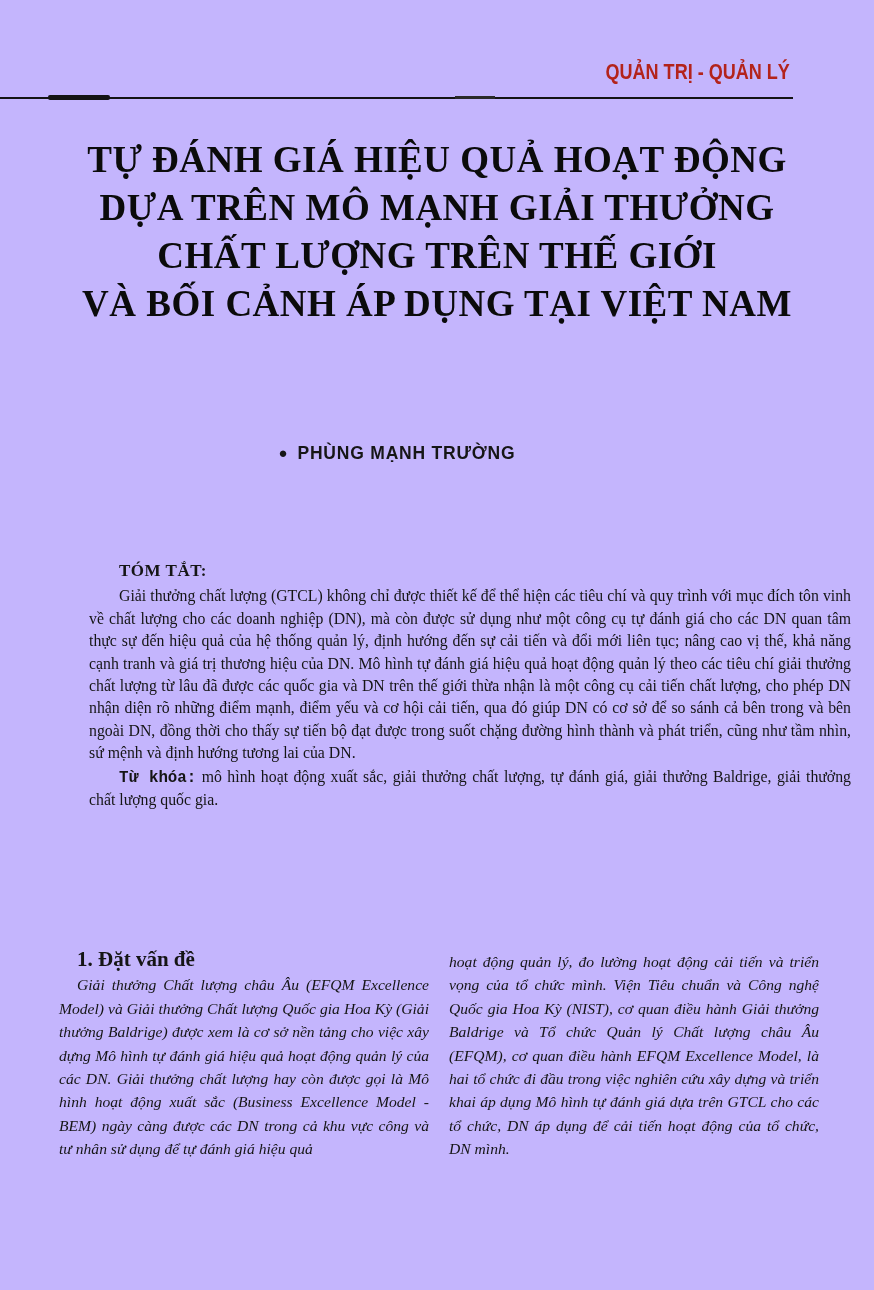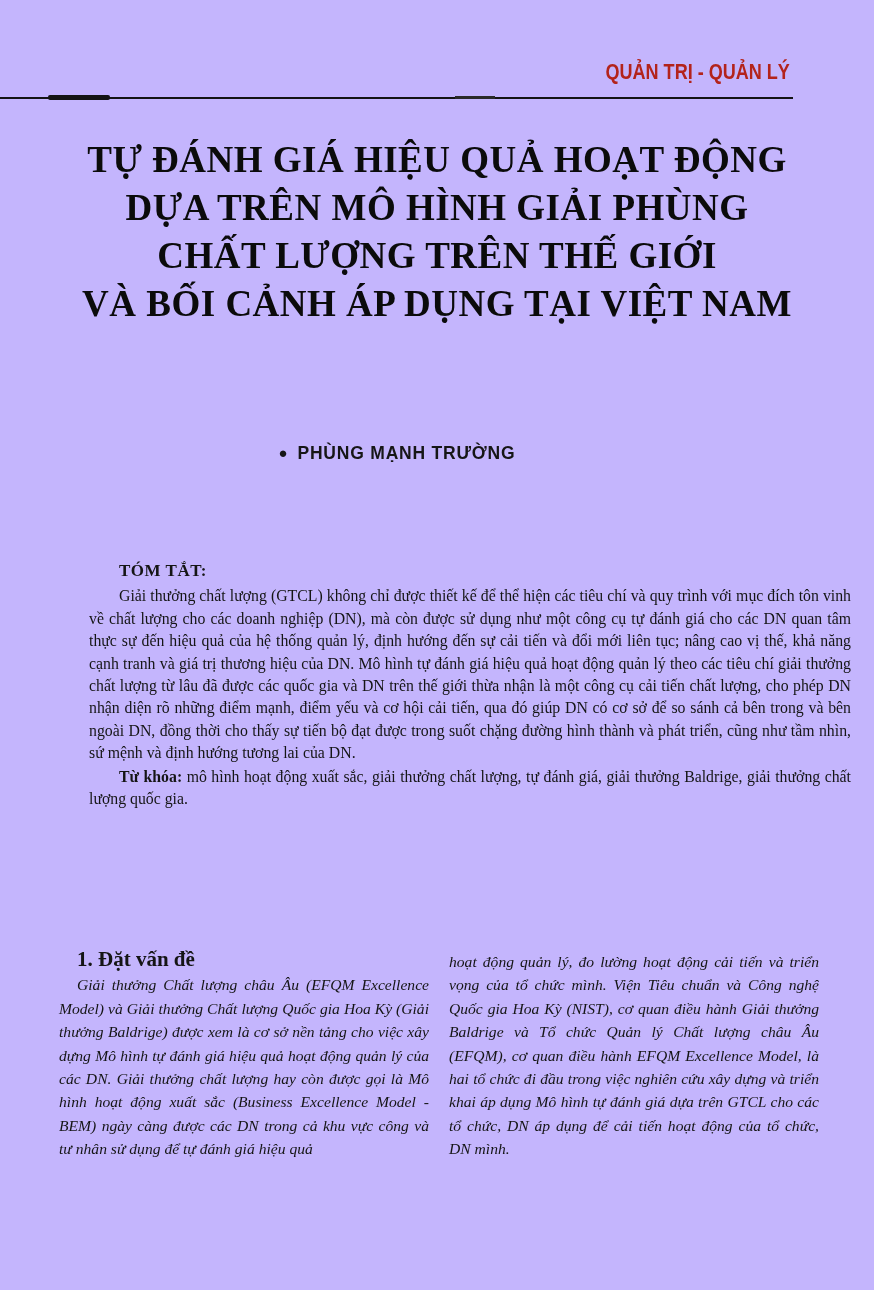--- a/index.html
+++ b/index.html
@@ -83,21 +83,21 @@
   .abs-body{
     margin:0;
     text-align:justify;
     text-indent:30px;
   }
   .abs-keywords{
     margin:1px 0 0 0;
     text-align:justify;
     text-indent:30px;
   }
-  .kw-label{font-weight:bold;}
+  .kw-label{font-weight:bold;font-family:Liberation Mono, monospace;}
 
   
   .columns{
     position:absolute;top:948px;left:57px;width:764px;
     display:flex;gap:16px;
     font-size:15.6px;
     line-height:23.4px;
     color:#151515;
   }
   .col{width:374px;}
@@ -131,21 +131,21 @@
 <div class="page">
 
   <div class="header-cat">QUẢN TRỊ - QUẢN LÝ</div>
 
   <div class="head-rule"></div>
   <div class="head-rule-smudge"></div>
   <div class="head-rule-smudge2"></div>
 
   <h1 class="title">
     <span class="tl">TỰ ĐÁNH GIÁ HIỆU QUẢ HOẠT ĐỘNG</span>
-    <span class="tl">DỰA TRÊN MÔ HÌNH GIẢI PHÙNG</span>
+    <span class="tl">DỰA TRÊN MÔ MẠNH GIẢI THƯỞNG</span>
     <span class="tl">CHẤT LƯỢNG TRÊN THẾ GIỚI</span>
     <span class="tl">VÀ BỐI CẢNH ÁP DỤNG TẠI VIỆT NAM</span>
   </h1>
 
   <div class="author">
     <span class="bullet">●</span><span>PHÙNG MẠNH TRƯỜNG</span>
   </div>
 
   <div class="abstract">
     <p class="abs-head">TÓM TẮT:</p>

